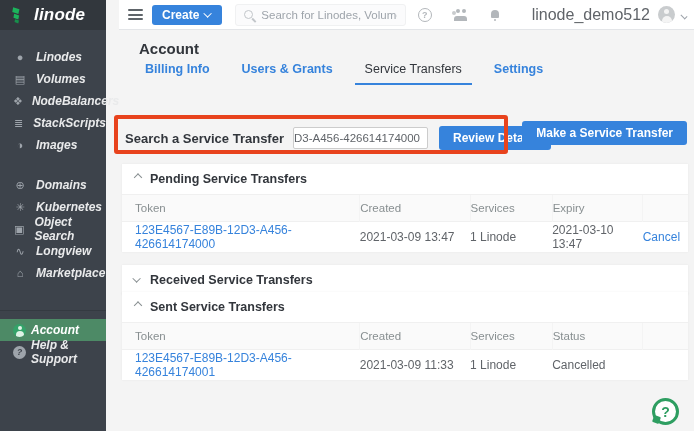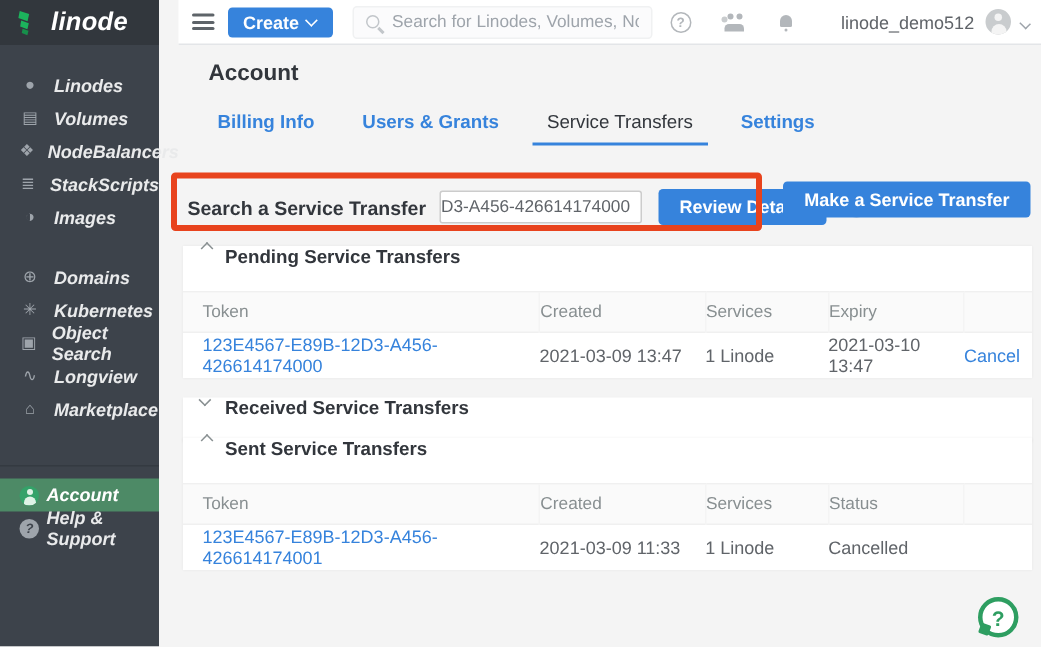--- a/index.html
+++ b/index.html
@@ -40,44 +40,44 @@
   .searchbar input::placeholder { color:#9ea4ab; }
   .tb-icons { display:flex; align-items:center; margin-left:12px; gap:20px; }
   .q-icon { width:14px; height:14px; border:1.5px solid #b3b7bb; border-radius:50%; color:#b3b7bb; font-size:9px; font-weight:700; display:flex; align-items:center; justify-content:center; cursor:pointer; }
   .q-icon::before { content:"?"; }
   .people-icon { width:18px; height:12px; position:relative; cursor:pointer; }
   .people-icon::before { content:""; position:absolute; top:0; left:4px; width:4px; height:4px; border-radius:50%; background:#b3b7bb; box-shadow:6px 0 0 #b3b7bb,-4px 2px 0 #c9ccce; }
   .people-icon::after { content:""; position:absolute; bottom:0; left:2px; width:13px; height:5px; border-radius:3px 3px 0 0; background:#b3b7bb; }
   .bell-icon { width:11px; height:12px; position:relative; cursor:pointer; }
   .bell-icon::before { content:""; position:absolute; top:1px; left:1.5px; width:8px; height:8px; background:#b3b7bb; border-radius:4px 4px 1px 1px; }
   .bell-icon::after { content:""; position:absolute; bottom:0; left:4.5px; width:2px; height:2px; border-radius:50%; background:#b3b7bb; }
-  .username { margin-left:31px; font-size:12px; color:#606469; cursor:pointer; }
+  .username { margin-left:31px; font-size:16px; color:#606469; cursor:pointer; }
   .avatar { margin-left:8px; width:17px; height:17px; border-radius:50%; background:#c9ccce; position:relative; overflow:hidden; cursor:pointer; flex:0 0 17px; }
   .avatar::before { content:""; position:absolute; left:6px; top:3px; width:5px; height:5px; border-radius:50%; background:#f4f4f4; }
   .avatar::after { content:""; position:absolute; left:3.5px; top:9.5px; width:10px; height:7px; border-radius:5px 5px 0 0; background:#f4f4f4; }
   .tb-caret { margin:2px 8px 0 7px; width:6px; height:6px; border-left:1.5px solid #9ea4ab; border-bottom:1.5px solid #9ea4ab; transform:rotate(-45deg); cursor:pointer; }
   
   .content { position:absolute; left:119px; top:30px; right:0; bottom:0; background:#f4f4f4; }
   .page-title { position:absolute; left:20px; top:10px; font-size:15px; font-weight:600; color:#32363c; }
-  .tabs { position:absolute; left:16px; top:38px; display:flex; }
+  .tabs { position:absolute; left:16px; top:26px; display:flex; }
   .tab { padding:6px 10px 7px; font-size:12.5px; font-weight:600; color:#3683dc; cursor:pointer; border-bottom:2px solid transparent; margin-right:12px; }
   .tab.active { color:#32363c; font-weight:400; border-bottom-color:#3683dc; }
   
   .receive-row { position:absolute; left:6px; top:92px; display:flex; align-items:center; height:32px; }
   .receive-label { font-size:13px; font-weight:700; color:#32363c; margin-right:9px; }
   .token-input { width:135px; height:22px; background:#fff; border:1px solid #ccc; border-radius:2px; position:relative; overflow:hidden; cursor:text; }
   .token-input span { position:absolute; right:7px; top:4px; white-space:nowrap; font-size:11.5px; color:#606469; }
   .btn-blue { height:24px; padding:0 14px; background:#3683dc; color:#fff; border:none; border-radius:3px; font-size:12px; font-weight:700; cursor:pointer; font-family:inherit; }
   .review-btn { margin-left:11px; }
   .receive-help { margin-left:13px; }
   .annotation { position:absolute; left:-5px; top:85px; width:394px; height:39px; border:4px solid #e8431d; border-radius:3px; pointer-events:none; z-index:6; }
   .make-btn { position:absolute; right:7px; top:91px; }
   
   .panel { position:absolute; left:3px; width:566px; background:#fff; box-shadow:0 0 2px rgba(0,0,0,.06); }
-  .panel-head { height:30px; display:flex; align-items:flex-start; padding-left:13px; gap:9px; cursor:pointer; }
+  .panel-head { height:30px; display:flex; align-items:center; padding-left:13px; gap:9px; cursor:pointer; }
   .panel-title { font-size:12.5px; font-weight:700; color:#32363c; }
   .caret-up { width:6px; height:6px; border-left:1.5px solid #888f91; border-bottom:1.5px solid #888f91; transform:rotate(135deg) translate(-1px,1px); }
   .caret-down { width:6px; height:6px; border-left:1.5px solid #888f91; border-bottom:1.5px solid #888f91; transform:rotate(-45deg) translateY(-2px); }
   table { width:100%; border-collapse:collapse; table-layout:fixed; }
   thead th { background:#fafafa; border-top:1px solid #f0f0f0; font-size:11.5px; font-weight:400; color:#888f91; text-align:left; height:27px; padding:0; }
   thead th:first-child { padding-left:13px; }
   thead th + th { border-left:1px solid #f4f4f4; padding-left:0; }
   tbody td { border-top:1px solid #f0f0f0; font-size:12px; color:#606469; height:30px; padding:0; }
   tbody td:first-child { padding-left:13px; }
   .col-token { width:42%; } .col-created { width:19.5%; } .col-services { width:14.5%; } .col-expiry { width:16%; } .col-action { width:8%; }

